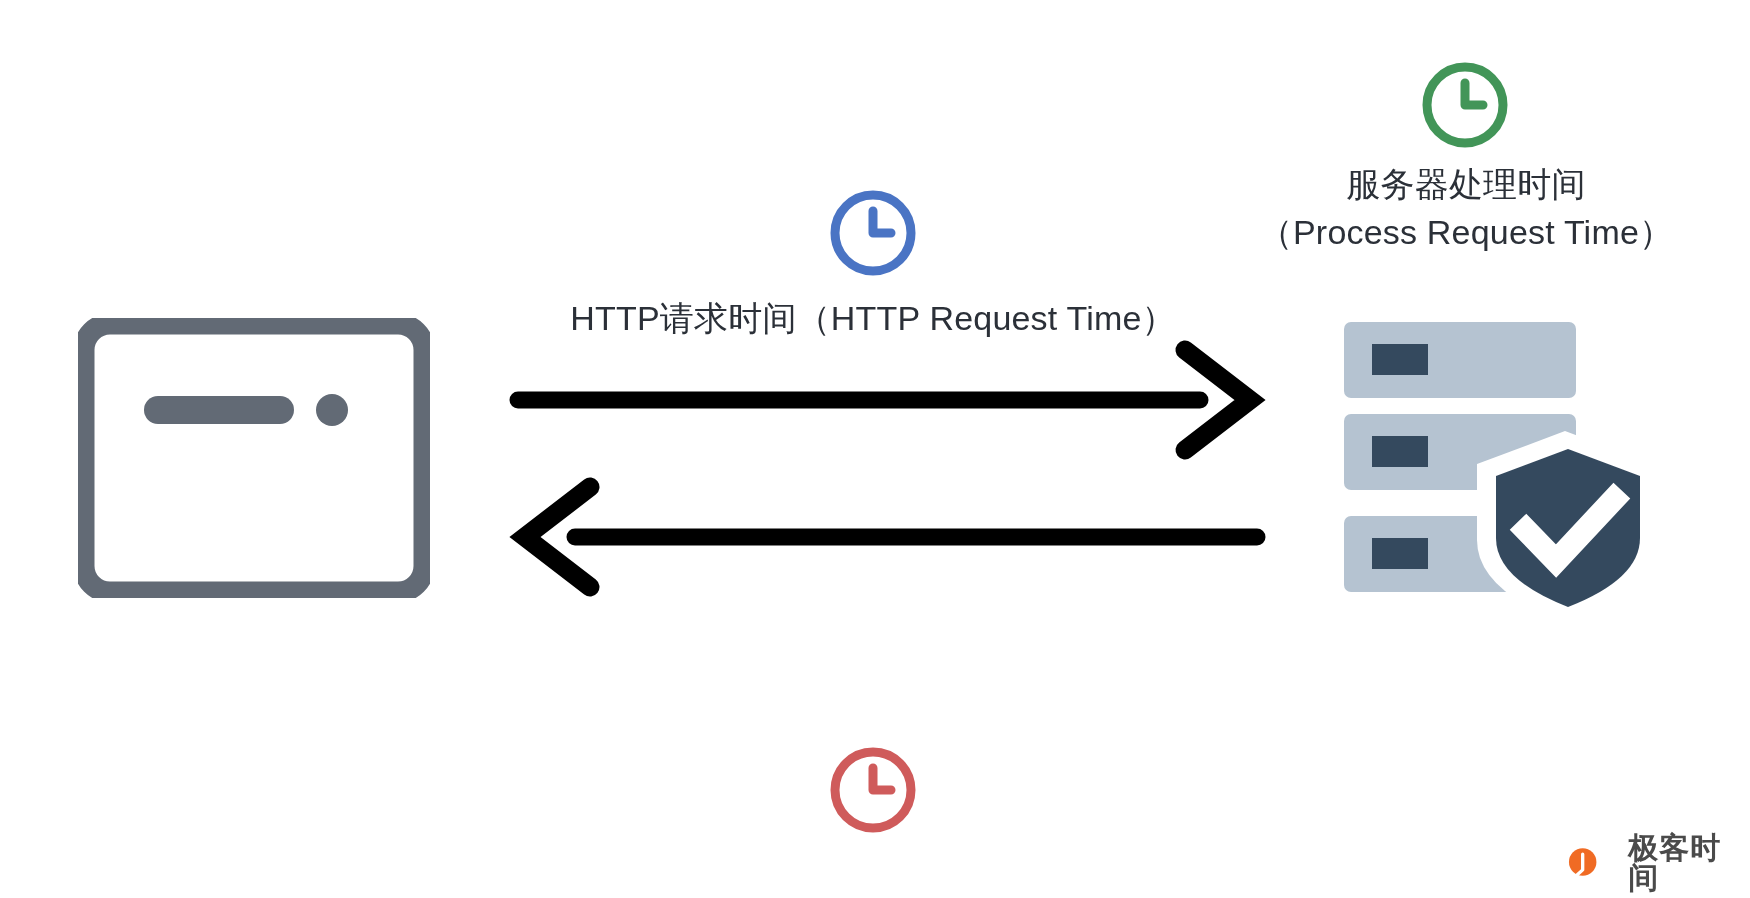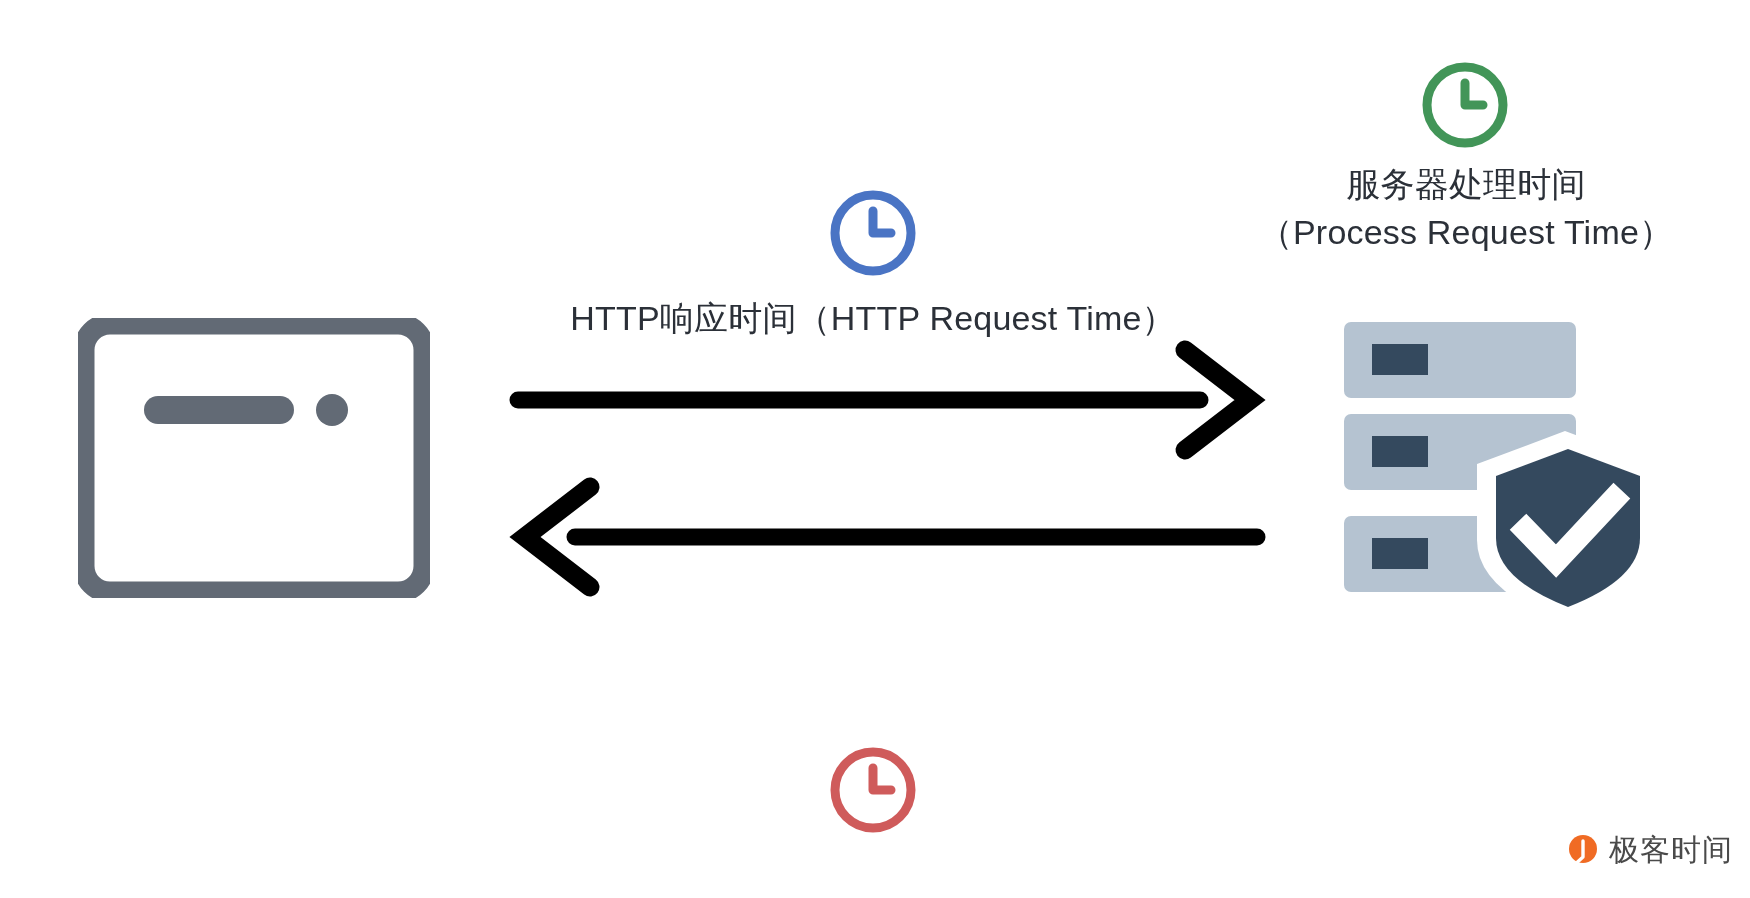--- a/index.html
+++ b/index.html
@@ -48,23 +48,24 @@
 
   
   #watermark {
     display: flex;
     align-items: center;
     gap: 9px;
   }
   #watermark .wm-text {
     font-size: 30px;
     color: #4a4a4a;
-    font-weight: 400;
+    font-weight: 700;
     letter-spacing: 1px;
     line-height: 1;
+    margin-left: 20px;
   }
 </style>
 </head>
 <body>
 
 <div id="canvas">
 
   <div class="abs" style="left:1415px; top:55px;">
     <svg class="clock-icon" width="100" height="100" viewBox="0 0 100 100">
       <circle cx="50" cy="50" r="38" fill="none" stroke="#429558" stroke-width="9"></circle>
@@ -77,21 +78,21 @@
     <div>（Process Request Time）</div>
   </div>
 
   <div class="abs" style="left:823px; top:183px;">
     <svg class="clock-icon" width="100" height="100" viewBox="0 0 100 100">
       <circle cx="50" cy="50" r="38" fill="none" stroke="#4a74c4" stroke-width="9"></circle>
       <path d="M50 28 L50 50 L68 50" fill="none" stroke="#4a74c4" stroke-width="9" stroke-linecap="round" stroke-linejoin="round"></path>
     </svg>
   </div>
 
-  <div class="abs label label-center" style="left:373px; top:294px; width:1000px;">HTTP响应时间（HTTP Request Time）</div>
+  <div class="abs label label-center" style="left:373px; top:294px; width:1000px;">HTTP请求时间（HTTP Request Time）</div>
 
   <div class="abs" style="left:78px; top:318px;">
     <svg class="browser-icon" width="352" height="280" viewBox="0 0 352 280">
       <rect x="6" y="6" width="340" height="268" rx="26" ry="26" fill="none" stroke="#626a75" stroke-width="21"></rect>
       <rect x="35" y="54" width="282" height="184" fill="#ffffff"></rect>
       <rect x="35" y="54" width="282" height="184" fill="none" stroke="#626a75" stroke-width="0"></rect>
       <rect x="66" y="78" width="150" height="28" rx="14" ry="14" fill="#626a75"></rect>
       <circle cx="254" cy="92" r="16" fill="#626a75"></circle>
       <path d="M35 238 L317 238" stroke="#626a75" stroke-width="0"></path>
     </svg>

